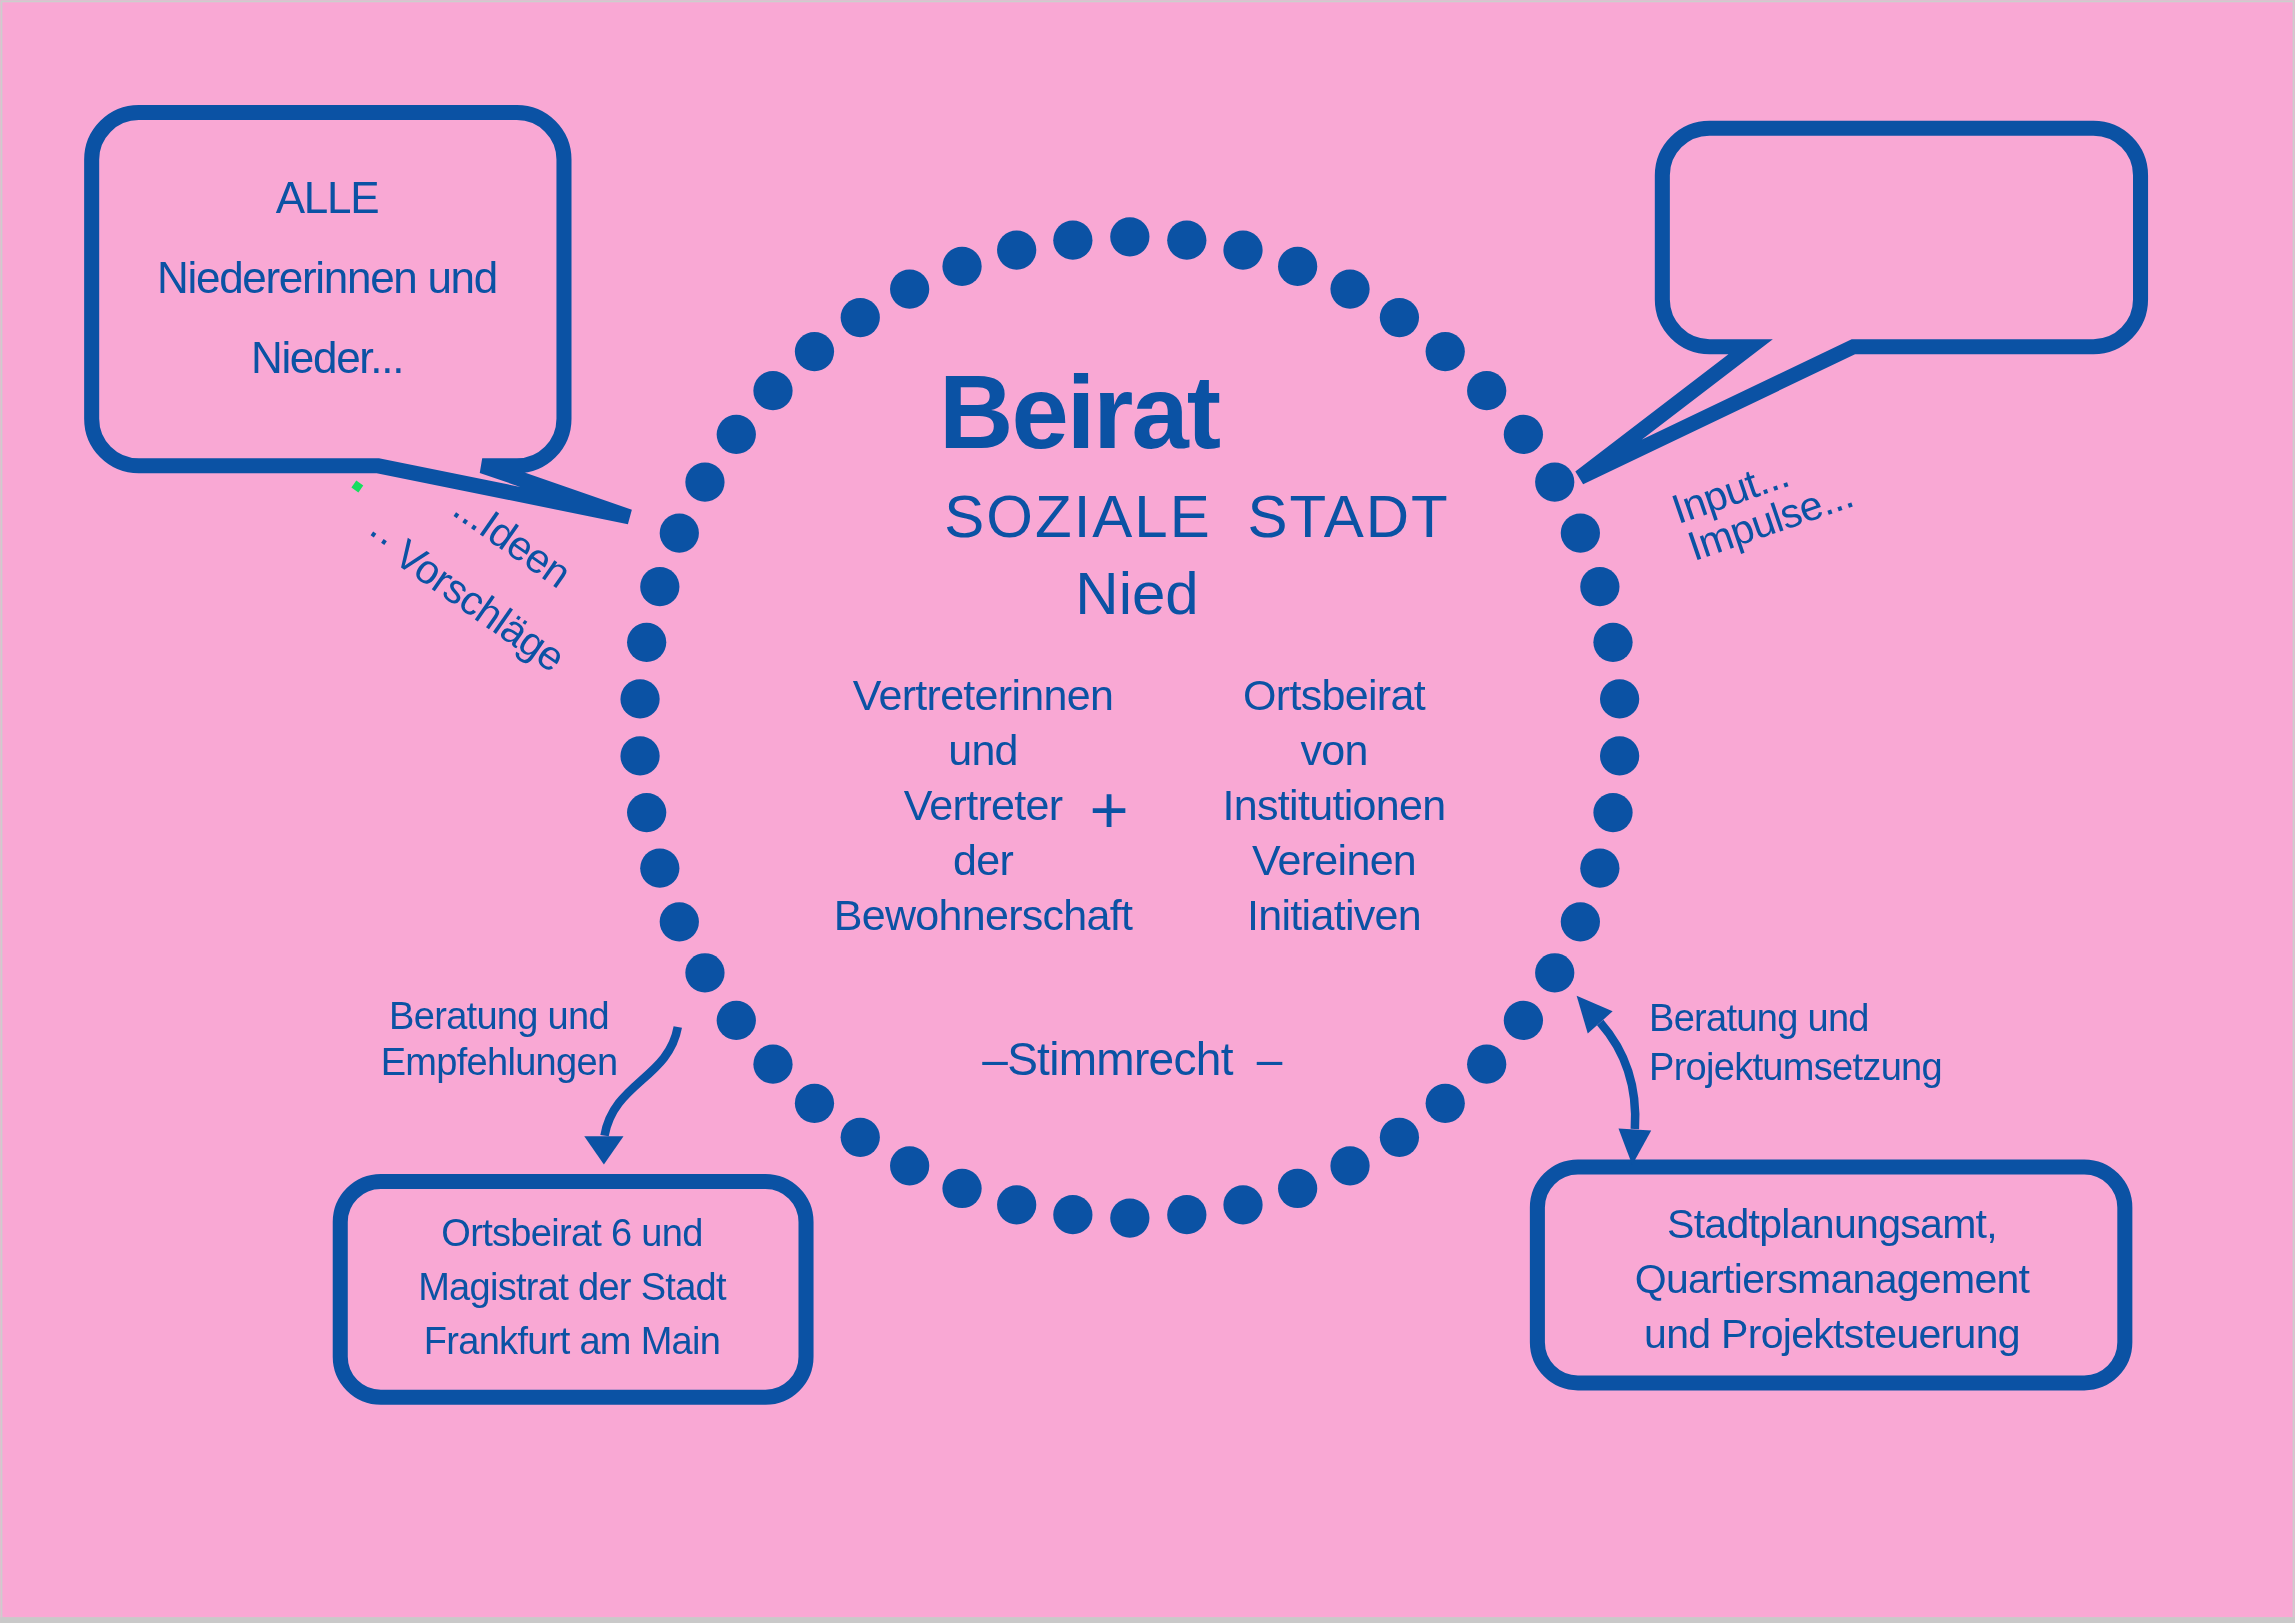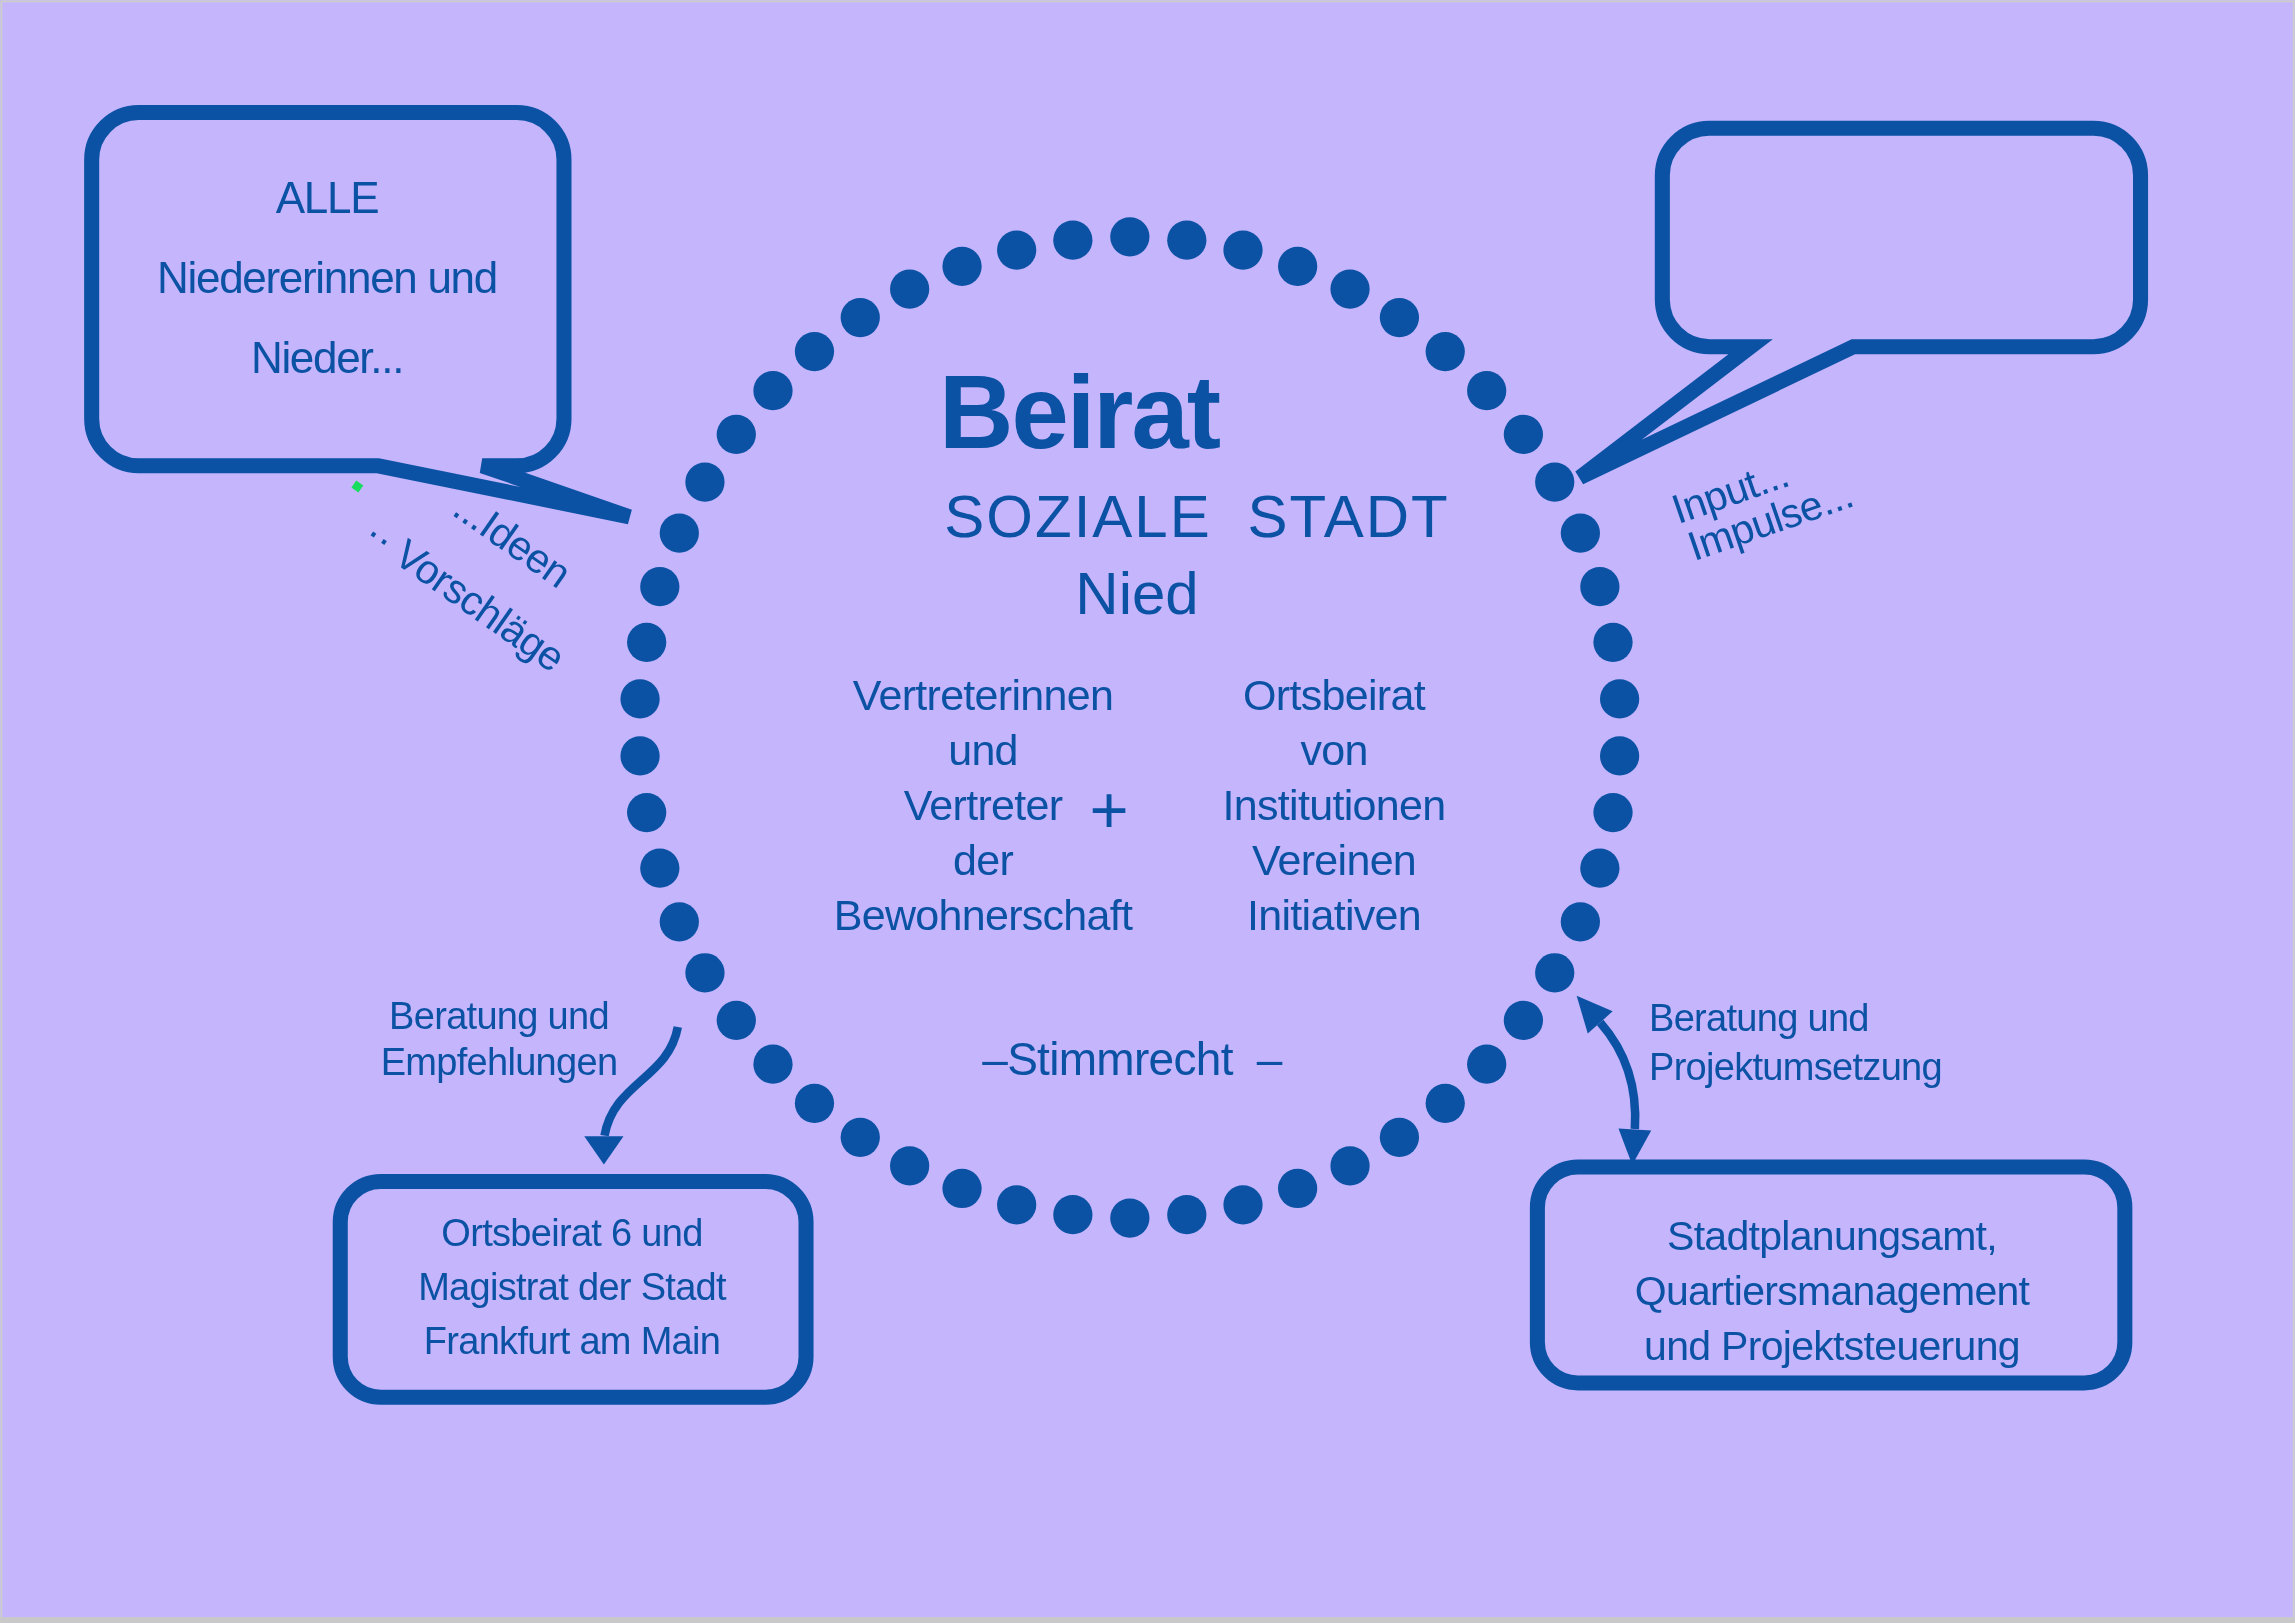--- a/index.html
+++ b/index.html
@@ -1,19 +1,19 @@
 <!DOCTYPE html>
 <html style="font-size:10.5px"><head>
 <meta charset="utf-8">
 <style>
   html,body{margin:0;padding:0;background:#d8d8d8;}
   .stage{
     position:relative;
     width:2295px;height:1623px;
-    background:#c4b5fd;
+    background:#f9a8d4;
     overflow:hidden;
     font-family:"Liberation Sans", sans-serif;
     color:#0b52a4;
   }
   .layer{position:absolute;left:0;top:0;width:100%;height:100%;}
   .shape{fill:none;stroke:#0b52a4;stroke-width:23;stroke-linejoin:miter;}
   .arrow-line{fill:none;stroke:#0b52a4;stroke-width:13;stroke-linecap:butt;}
   .arrow-head{fill:#0b52a4;stroke:none;}
   .txt{position:absolute;white-space:nowrap;}
   .centered{transform:translateX(-50%);text-align:center;}
@@ -147,21 +147,21 @@
   </div>
 
   <div class="txt centered stimmrecht" style="left:1132px;top:1035px;">–Stimmrecht  –</div>
 
   <div class="txt centered boxtext" style="left:572px;top:1206px;">
     <div>Ortsbeirat 6 und</div>
     <div>Magistrat der Stadt</div>
     <div>Frankfurt am Main</div>
   </div>
 
-  <div class="txt centered boxtext-r" style="left:1832px;top:1197px;margin-top:12px;">
+  <div class="txt centered boxtext-r" style="left:1832px;top:1197px;">
     <div>Stadtplanungsamt,</div>
     <div>Quartiersmanagement</div>
     <div>und Projektsteuerung</div>
   </div>
 
   <div class="txt centered small-label" style="left:499px;top:993px;">
     <div>Beratung und</div>
     <div>Empfehlungen</div>
   </div>
 

